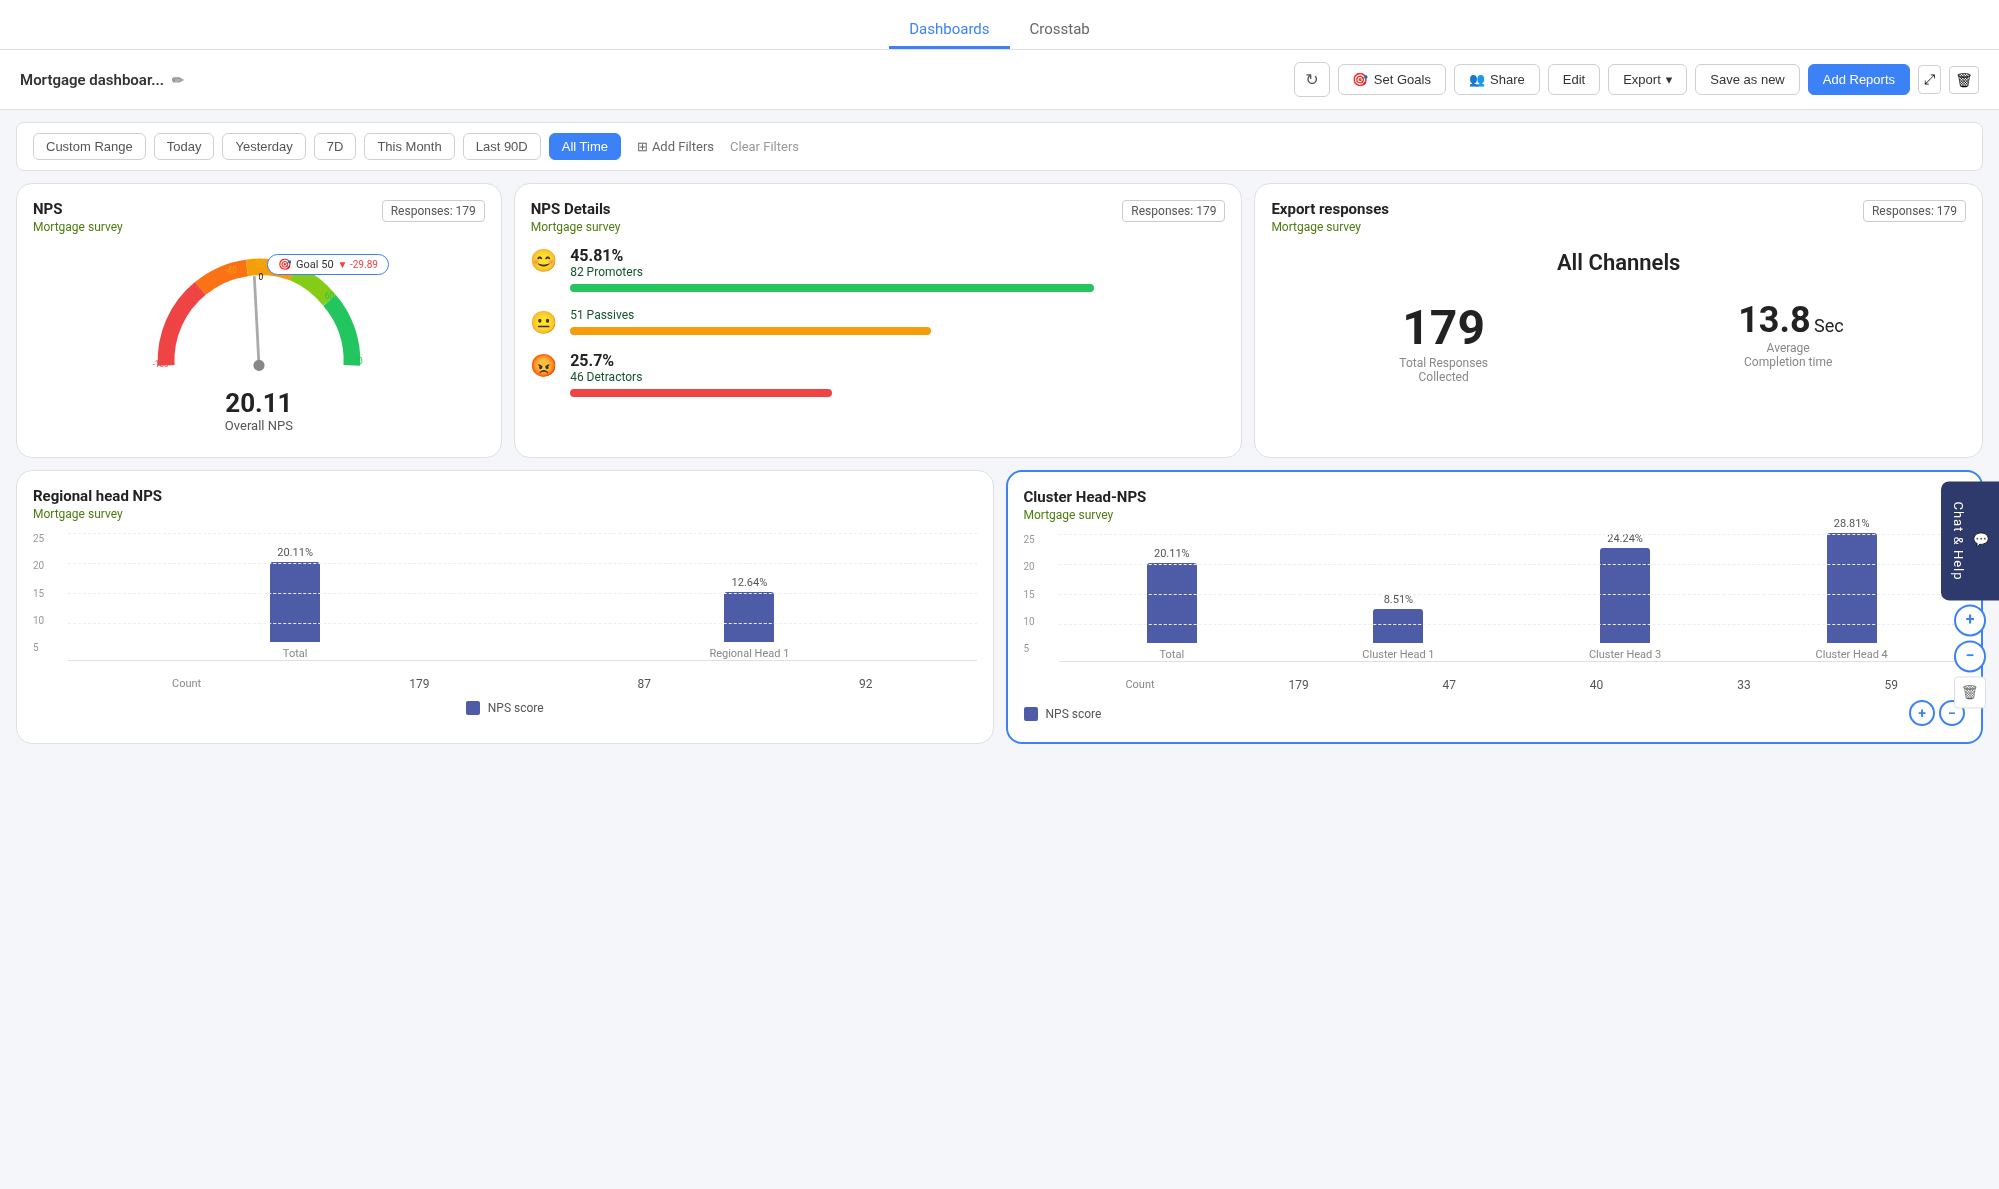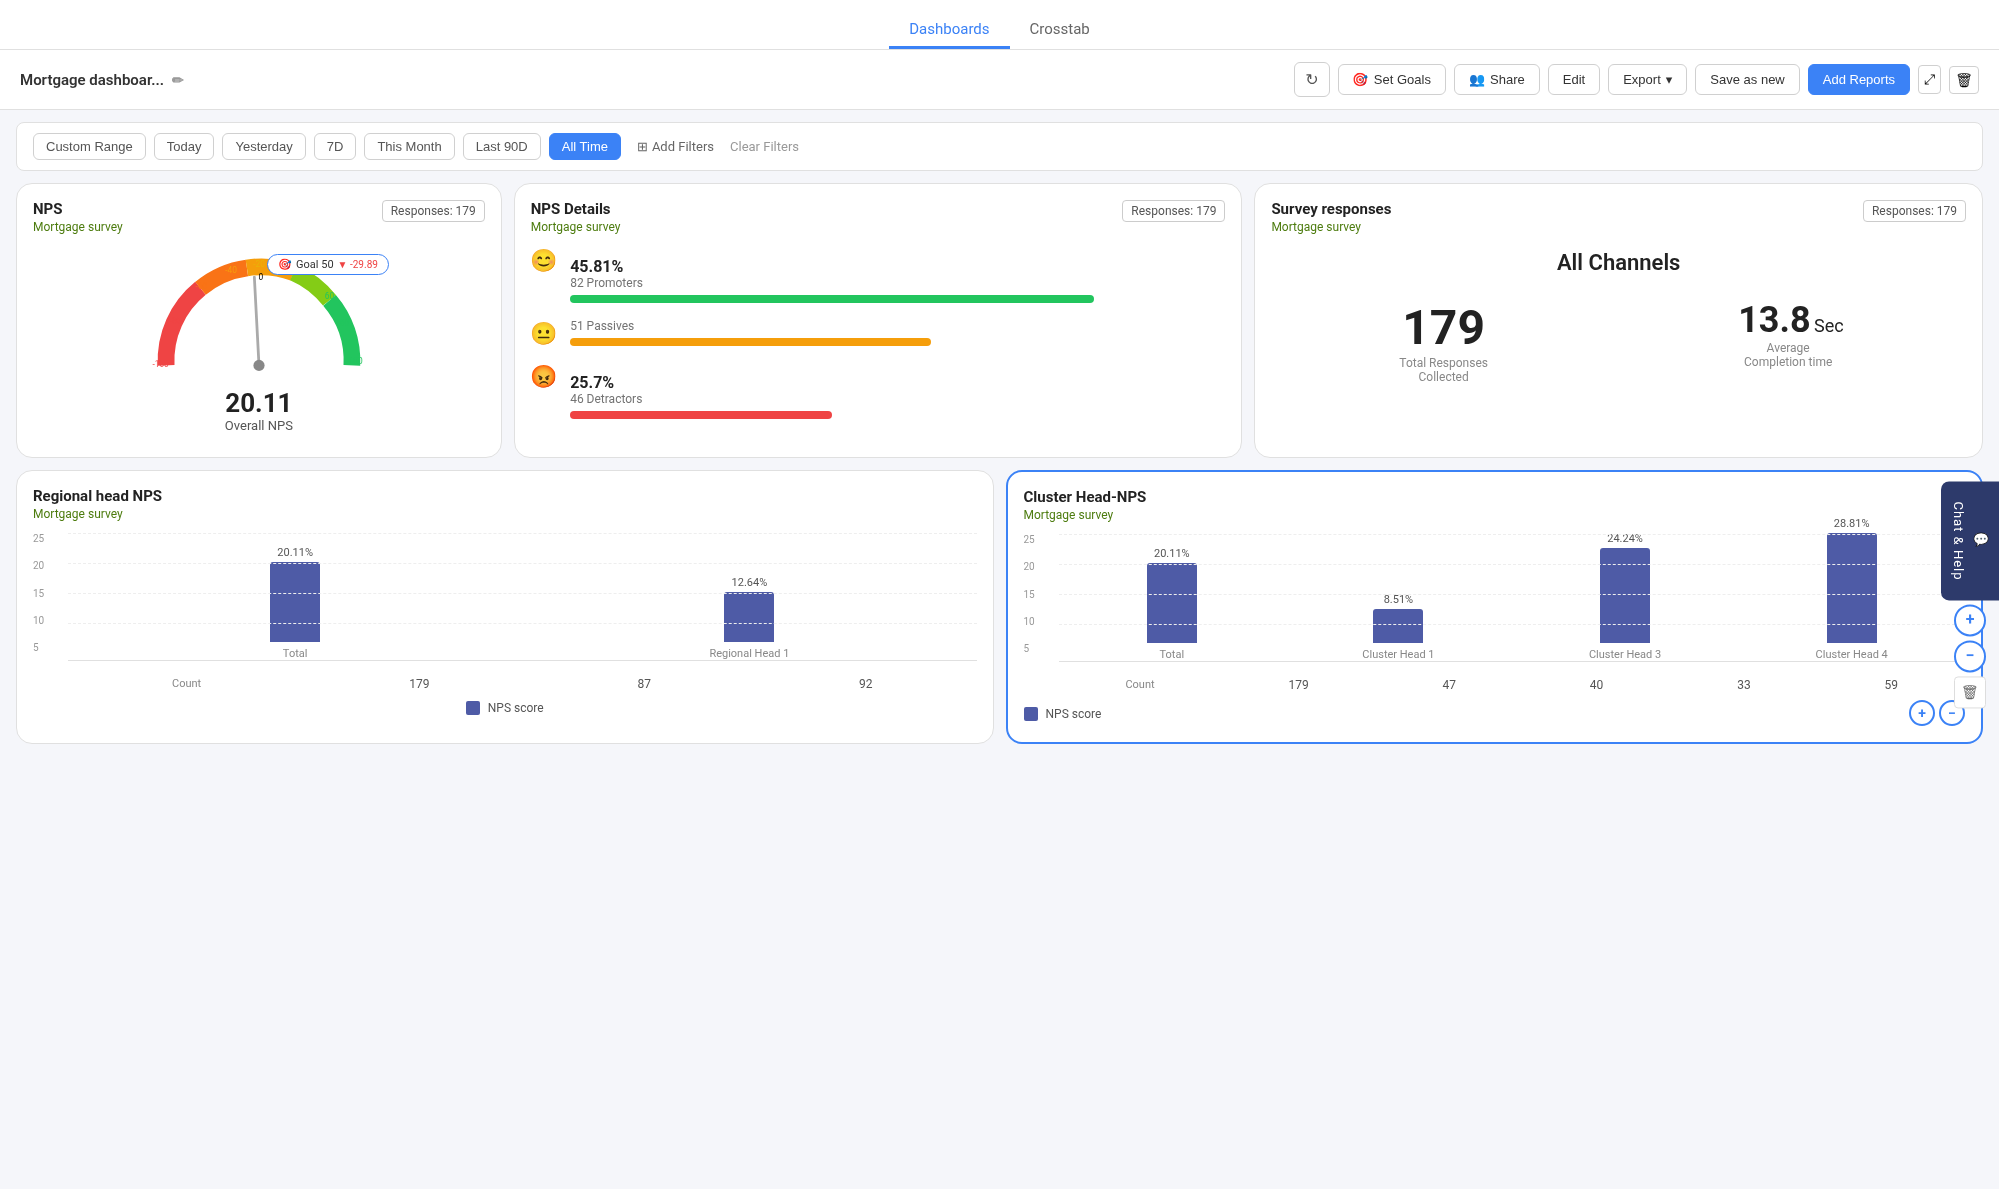--- a/index.html
+++ b/index.html
@@ -46,22 +46,22 @@
     .gauge-wrapper { position: relative; width: 240px; height: 130px; }
     .gauge-svg { width: 100%; height: 100%; }
     .goal-badge { position: absolute; top: 0; right: -10px; background: #fff; border: 1px solid #3b82f6; border-radius: 20px; padding: 3px 10px; font-size: 11px; color: #333; display: flex; align-items: center; gap: 4px; white-space: nowrap; }
     .nps-value { font-size: 26px; font-weight: 700; color: #222; text-align: center; margin-top: 4px; }
     .nps-label { font-size: 13px; color: #555; text-align: center; }
 
     
     .nps-item { display: flex; align-items: flex-start; gap: 12px; margin-bottom: 16px; }
     .nps-icon { font-size: 22px; margin-top: 2px; }
     .nps-item-content { flex: 1; }
-    .nps-pct { font-size: 16px; font-weight: 700; color: #222; margin-top: 11px; }
-    .nps-desc { font-size: 12px; color: #737373; margin-bottom: 5px; }
+    .nps-pct { font-size: 16px; font-weight: 700; color: #222; }
+    .nps-desc { font-size: 12px; color: #14532d; margin-bottom: 5px; }
     .progress-bar { height: 8px; border-radius: 4px; }
     .bar-green { background: #22c55e; }
     .bar-yellow { background: #f59e0b; }
     .bar-red { background: #ef4444; }
 
     
     .survey-channels { font-size: 22px; font-weight: 600; color: #222; text-align: center; margin: 16px 0 24px; }
     .survey-stats { display: flex; justify-content: space-around; }
     .stat-item { text-align: center; }
     .stat-value { font-size: 48px; font-weight: 700; color: #222; }
@@ -236,21 +236,21 @@
             <div class="nps-desc">46 Detractors</div>
             <div class="progress-bar bar-red" style="width:40%;"></div>
           </div>
         </div>
       </div>
     </div>
 
     <div class="card">
       <div class="card-header">
         <div>
-          <div class="card-title">Survey responses</div>
+          <div class="card-title">Export responses</div>
           <div class="card-subtitle">Mortgage survey</div>
         </div>
         <div class="responses-badge">Responses: 179</div>
       </div>
       <div class="survey-channels">All Channels</div>
       <div class="survey-stats">
         <div class="stat-item">
           <div class="stat-value">179</div>
           <div class="stat-label">Total Responses Collected</div>
         </div>

